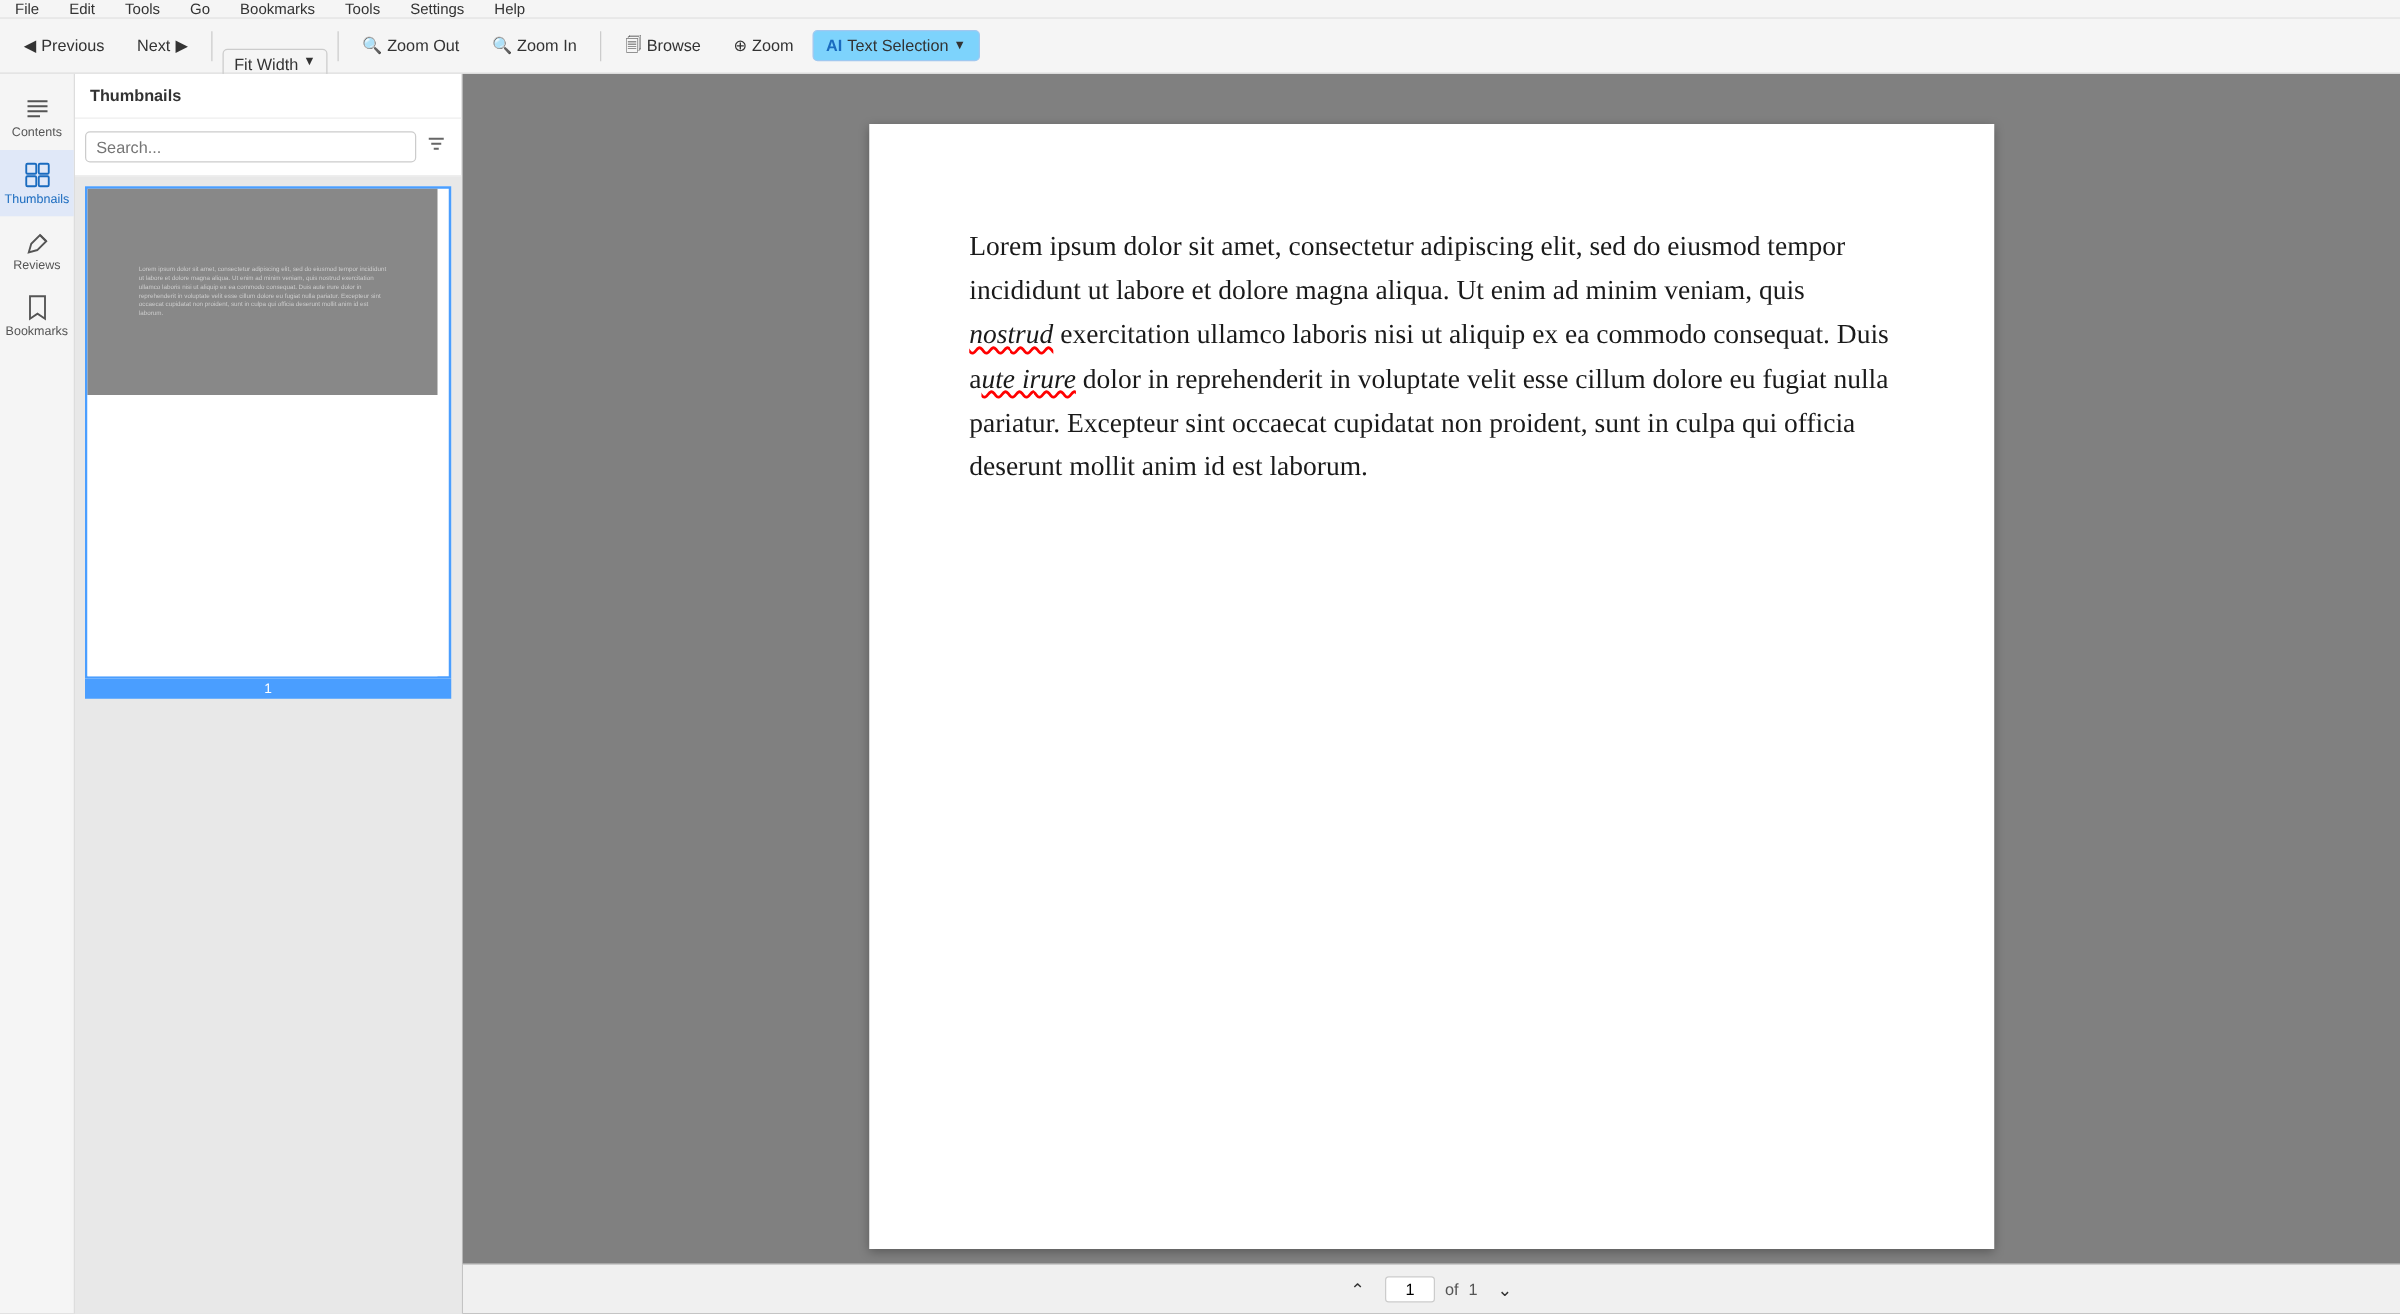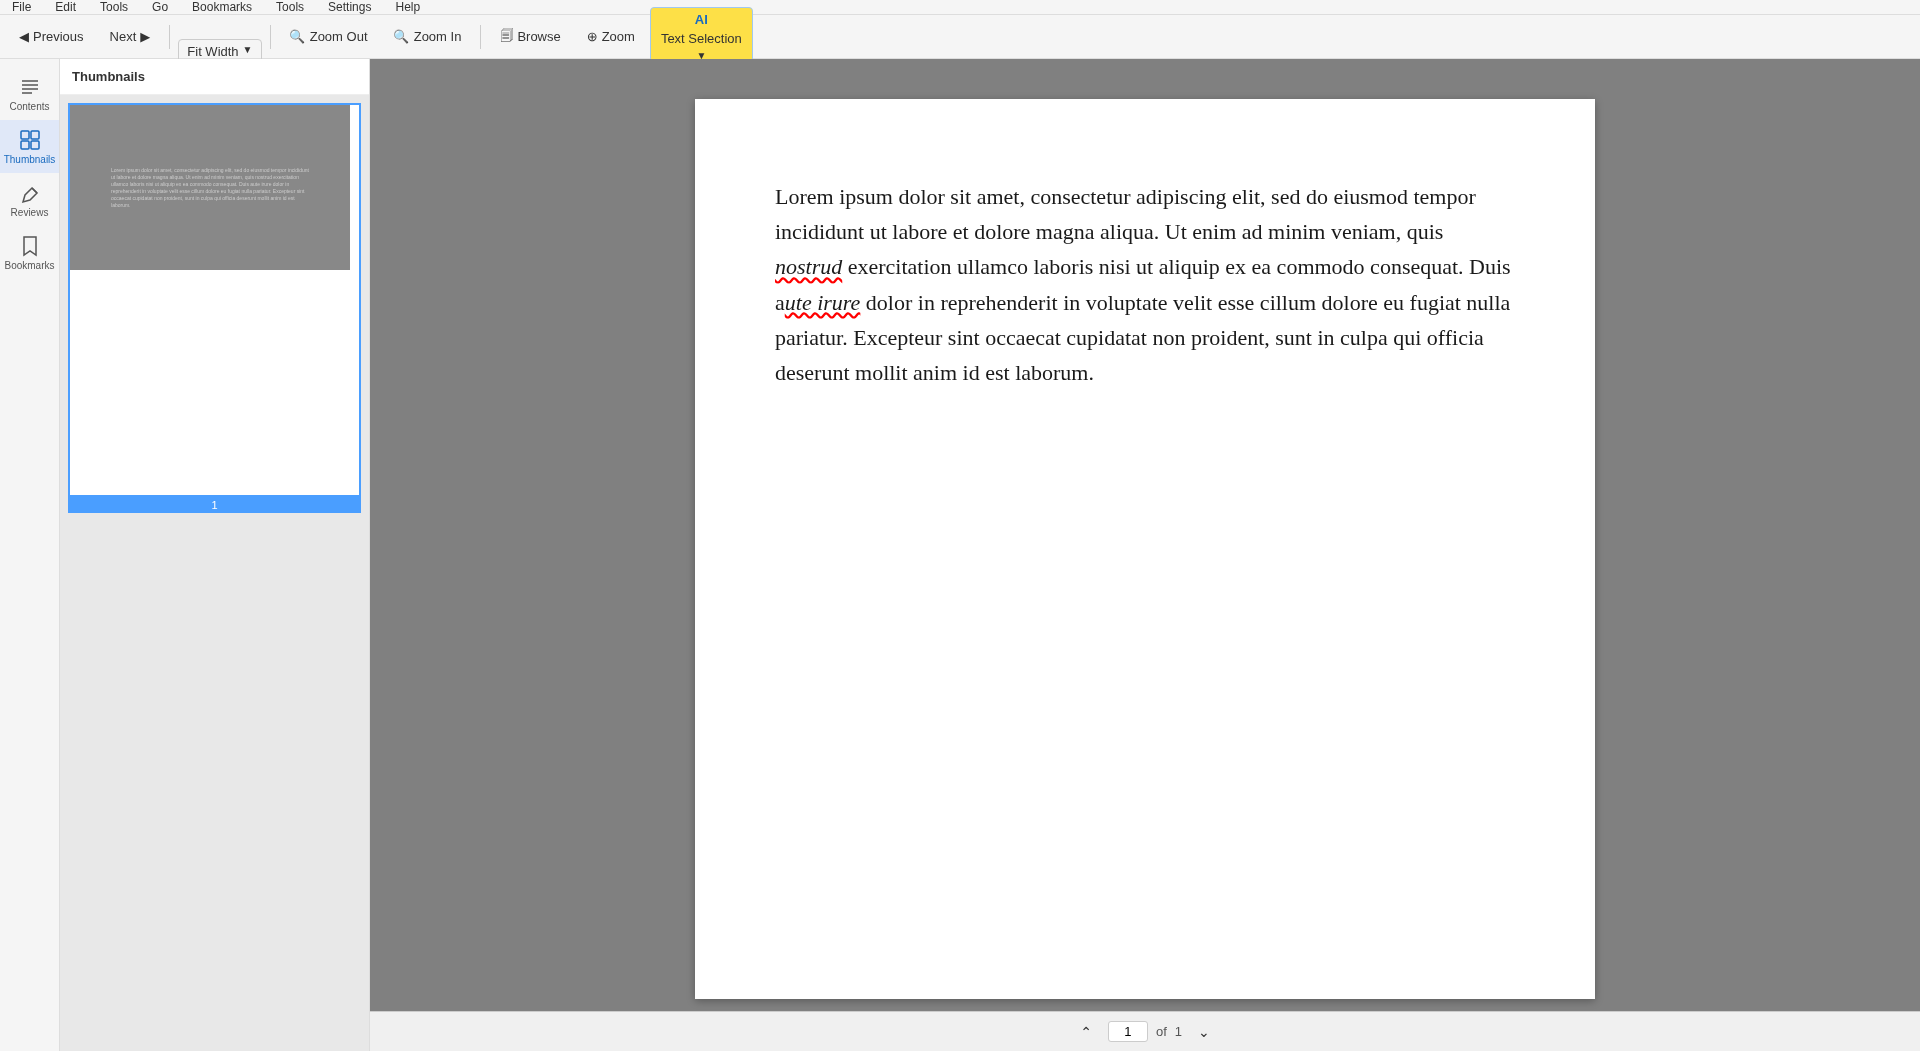--- a/index.html
+++ b/index.html
@@ -15,21 +15,21 @@
     
     .toolbar {
       display: flex; align-items: center; background: #f5f5f5; border-bottom: 1px solid #ddd;
       height: 44px; padding: 0 8px; gap: 4px;
     }
     .toolbar-btn {
       display: flex; align-items: center; gap: 4px; padding: 4px 10px;
       background: none; border: 1px solid transparent; border-radius: 4px;
       cursor: pointer; font-size: 13px; color: #333;
     }
-    .toolbar-btn.active { background: #fde047; border-color: #a0c8f0; flex-direction: column; }
+    .toolbar-btn.active { background: #7dd3fc; border-color: #a0c8f0; }
     .toolbar-separator { width: 1px; height: 24px; background: #ccc; margin: 0 4px; }
     .toolbar-zoom {
       display: flex; gap: 4px; padding: 4px 8px;
       background: none; border: 1px solid #ccc; border-radius: 4px;
       cursor: pointer; font-size: 13px; color: #333; margin-top: 29px;
     }
     .chevron-down { font-size: 10px; }
 
     
     .main-layout {
@@ -220,20 +220,28 @@
       <svg class="icon-svg" viewBox="0 0 24 24" fill="none" stroke="#555" stroke-width="1.5">
         <path d="M6 3h12v18l-6-4-6 4V3z"></path>
       </svg>
       <span style="font-size:10px;">Bookmarks</span>
     </div>
   </div>
 
   <div class="panel">
     <div class="panel-header">
       <span>Thumbnails</span>
+    </div>
+    <div class="panel-search">
+      <input type="text" placeholder="Search..." style="">
+      <button class="filter-btn">
+        <svg width="16" height="16" viewBox="0 0 16 16" fill="none" stroke="#666" stroke-width="1.5">
+          <path d="M2 4h12M4 8h8M6 12h4"></path>
+        </svg>
+      </button>
     </div>
     <div class="thumbnails-container">
       <div class="thumbnail-item">
         <div class="thumbnail-wrapper">
           <div class="thumbnail-img">
             <div class="thumbnail-gray-area">
               <div class="thumbnail-text-preview">
                 Lorem ipsum dolor sit amet, consectetur adipiscing elit, sed do eiusmod tempor incididunt<br>
                 ut labore et dolore magna aliqua. Ut enim ad minim veniam, quis nostrud exercitation<br>
                 ullamco laboris nisi ut aliquip ex ea commodo consequat. Duis aute irure dolor in<br>

